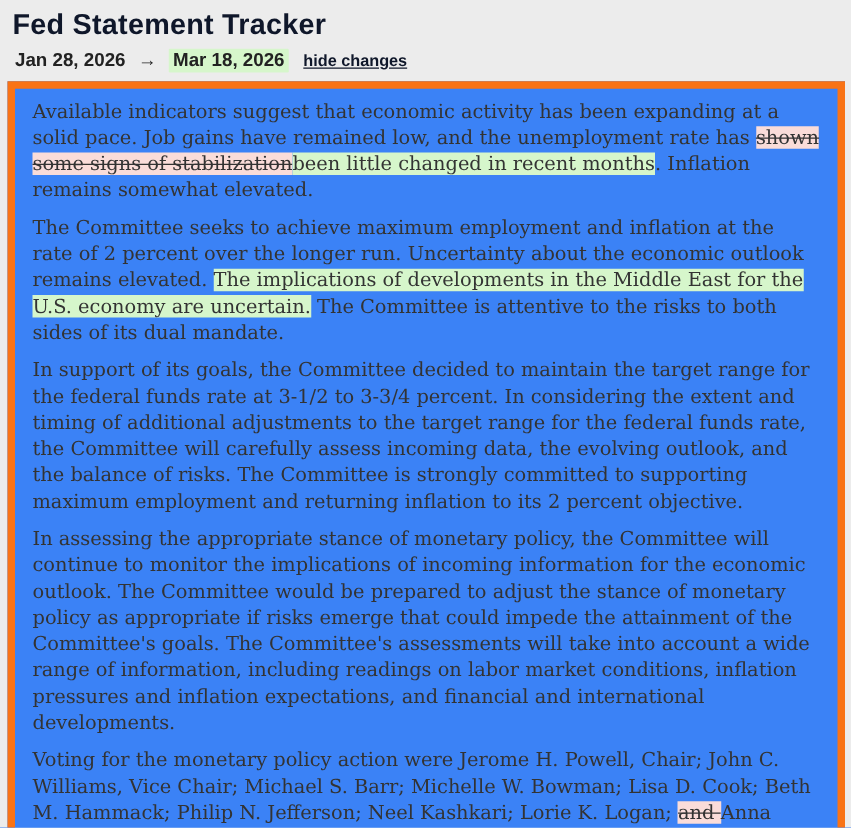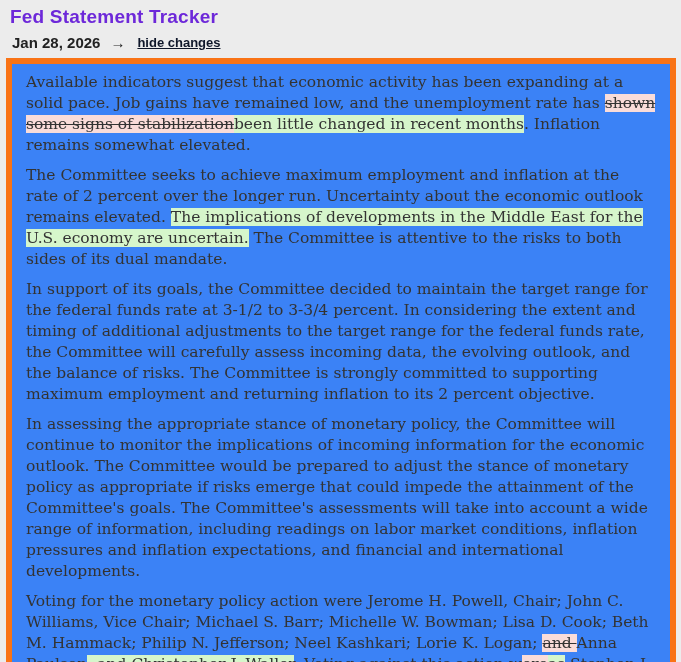--- a/index.html
+++ b/index.html
@@ -10,23 +10,23 @@
     width: 681px;
     height: 662px;
     background: #ececec;
     overflow: hidden;
     font-family: "Liberation Sans", sans-serif;
   }
   .header {
     padding: 6px 10px 0 10px;
   }
   .page-title {
-    font-size: 19px;
+    font-size: 23px;
     font-weight: bold;
-    color: #6d28d9;
+    color: #0f172a;
     margin: 0 0 6px 0;
     letter-spacing: 0.2px;
   }
   .dates-row {
     display: flex;
     align-items: center;
     gap: 10px;
     font-size: 15px;
     font-weight: bold;
     color: #222;
@@ -75,20 +75,21 @@
   }
 </style>
 </head>
 <body>
 
 <div class="header">
   <h1 class="page-title">Fed Statement Tracker</h1>
   <div class="dates-row">
     <span>Jan 28, 2026</span>
     <span class="arrow">→</span>
+    <span class="date-to">Mar 18, 2026</span>
     <a class="hide-changes">hide changes</a>
   </div>
 </div>
 
 <div class="statement-box" id="statement-body">
     <p><span>Available indicators suggest that economic activity has been expanding at a solid pace. Job gains have remained low, and the unemployment rate has </span><span class="seg-del">shown some signs of stabilization</span><span class="seg-ins">been little changed in recent months</span><span>. Inflation remains somewhat elevated.</span></p>
     <p><span>The Committee seeks to achieve maximum employment and inflation at the rate of 2 percent over the longer run. Uncertainty about the economic outlook remains elevated. </span><span class="seg-ins">The implications of developments in the Middle East for the U.S. economy are uncertain.</span><span> The Committee is attentive to the risks to both sides of its dual mandate.</span></p>
     <p><span>In support of its goals, the Committee decided to maintain the target range for the federal funds rate at 3-1/2 to 3-3/4 percent. In considering the extent and timing of additional adjustments to the target range for the federal funds rate, the Committee will carefully assess incoming data, the evolving outlook, and the balance of risks. The Committee is strongly committed to supporting maximum employment and returning inflation to its 2 percent objective.</span></p>
     <p><span>In assessing the appropriate stance of monetary policy, the Committee will continue to monitor the implications of incoming information for the economic outlook. The Committee would be prepared to adjust the stance of monetary policy as appropriate if risks emerge that could impede the attainment of the Committee's goals. The Committee's assessments will take into account a wide range of information, including readings on labor market conditions, inflation pressures and inflation expectations, and financial and international developments.</span></p>
     <p><span>Voting for the monetary policy action were Jerome H. Powell, Chair; John C. Williams, Vice Chair; Michael S. Barr; Michelle W. Bowman; Lisa D. Cook; Beth M. Hammack; Philip N. Jefferson; Neel Kashkari; Lorie K. Logan; </span><span class="seg-del">and </span><span>Anna Paulson</span><span class="seg-ins">; and Christopher J. Waller</span><span>. Voting against this action w</span><span class="seg-del">ere</span><span class="seg-ins">as</span><span> Stephen I. Miran</span></p>

